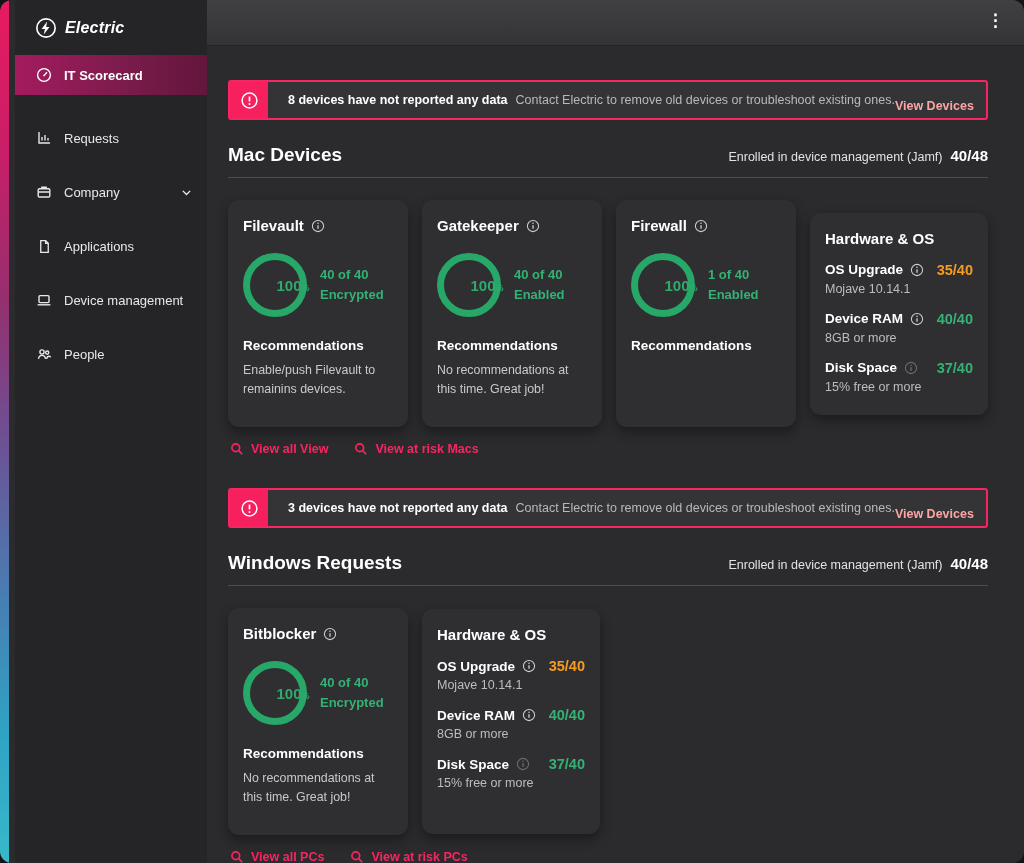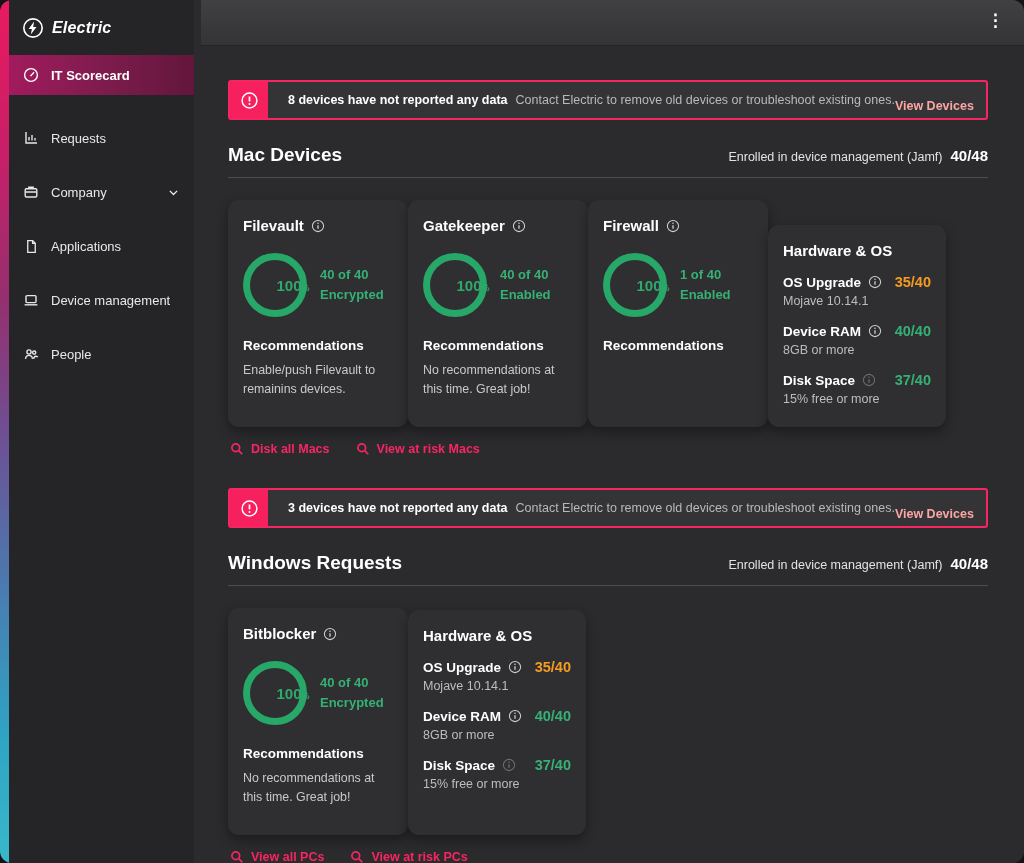--- a/index.html
+++ b/index.html
@@ -5,21 +5,21 @@
   * { box-sizing: border-box; margin: 0; padding: 0; }
   html,body { width:1024px; height:863px; background:#141416; }
   body { font-family:"Liberation Sans", sans-serif; color:#f0f0f0; }
   .app { position:relative; width:1024px; height:863px; background:#2b2b2d; border-radius:12px; overflow:hidden; }
 
   
   .edge-strip { position:absolute; left:0; top:0; bottom:0; width:9px; z-index:3;
     background:linear-gradient(180deg,#e91a5f 0%,#c71f68 18%,#94306f 35%,#6f4e93 50%,#4a7bb0 68%,#2fa3c4 85%,#38b8ca 100%); }
 
   
-  .sidebar { position:absolute; left:2px; top:0; width:192px; height:863px; background:#252527; z-index:2; }
+  .sidebar { position:absolute; left:15px; top:0; width:192px; height:863px; background:#252527; z-index:2; }
   .logo-row { display:flex; align-items:center; gap:8px; padding:17px 0 16px 20px; }
   .logo-text { font-size:16px; font-weight:bold; font-style:italic; letter-spacing:.2px; color:#fff; }
   .nav-item { display:flex; align-items:center; gap:12px; height:40px; padding:0 14px 0 21px; margin-bottom:14px; color:#e8e8e8; font-size:13px; cursor:pointer; }
   .nav-item.active { background:linear-gradient(90deg,#a41b5f 0%,#7c1c4c 55%,#63163c 100%); font-weight:bold; color:#fff; margin-bottom:14px; }
   .nav-item .nav-icon { display:flex; width:16px; justify-content:center; }
   .nav-item .chev { margin-left:auto; display:flex; }
 
   
   .content { position:absolute; left:201px; top:0; right:0; bottom:0; background:#2b2b2d; }
   .topbar { height:46px; background:linear-gradient(180deg,#404043,#343437); border-bottom:1px solid #252527; position:relative; }
@@ -37,21 +37,21 @@
 
   
   .sec-head { display:flex; align-items:baseline; margin-top:24px; }
   .sec-title { font-size:19px; font-weight:bold; color:#fff; }
   .sec-enroll { margin-left:auto; display:flex; align-items:baseline; gap:8px; }
   .enroll-label { font-size:12.5px; color:#e2e2e2; }
   .enroll-value { font-size:15px; font-weight:bold; color:#fff; }
   .sec-rule { border:none; border-top:1px solid #4d4d50; margin-top:11px; }
 
   
-  .cards-row { display:flex; margin-top:22px; align-items:flex-end; }
+  .cards-row { display:flex; gap:14px; margin-top:22px; align-items:center; }
   .card { background:#2f2f32; border-radius:11px; padding:17px 15px 18px 15px; box-shadow:0 5px 12px rgba(0,0,0,.38); }
   .ring-card { width:180px; height:227px; }
   .hw-card { width:178px; }
   .hw-card.mac-h { height:202px; }
   .hw-card.win-h { height:225px; }
   .card-title-row { display:flex; align-items:center; gap:7px; }
   .card-title { font-size:15px; font-weight:bold; color:#fff; }
   .ring-row { display:flex; align-items:center; margin-top:19px; }
   .ring { width:64px; height:64px; flex:0 0 64px; border:7px solid #27a768; border-radius:50%; display:flex; align-items:center; justify-content:center; }
   .ring-pct { color:#2fa96c; font-weight:bold; font-size:15px;margin-left:36px; }
@@ -321,21 +321,21 @@
       </div>
 
       <div class="links-row">
         <span class="view-link">
           <span>
               <svg width="14" height="14" viewBox="0 0 16 16" fill="none" stroke="#f72562" stroke-width="2">
                 <circle cx="6.6" cy="6.6" r="4.4"></circle>
                 <line x1="10.2" y1="10.2" x2="14" y2="14"></line>
               </svg>
             </span>
-          <span>Disk all Macs</span>
+          <span>View all View</span>
         </span>
         <span class="view-link">
           <span>
               <svg width="14" height="14" viewBox="0 0 16 16" fill="none" stroke="#f72562" stroke-width="2">
                 <circle cx="6.6" cy="6.6" r="4.4"></circle>
                 <line x1="10.2" y1="10.2" x2="14" y2="14"></line>
               </svg>
             </span>
           <span>View at risk Macs</span>
         </span>

